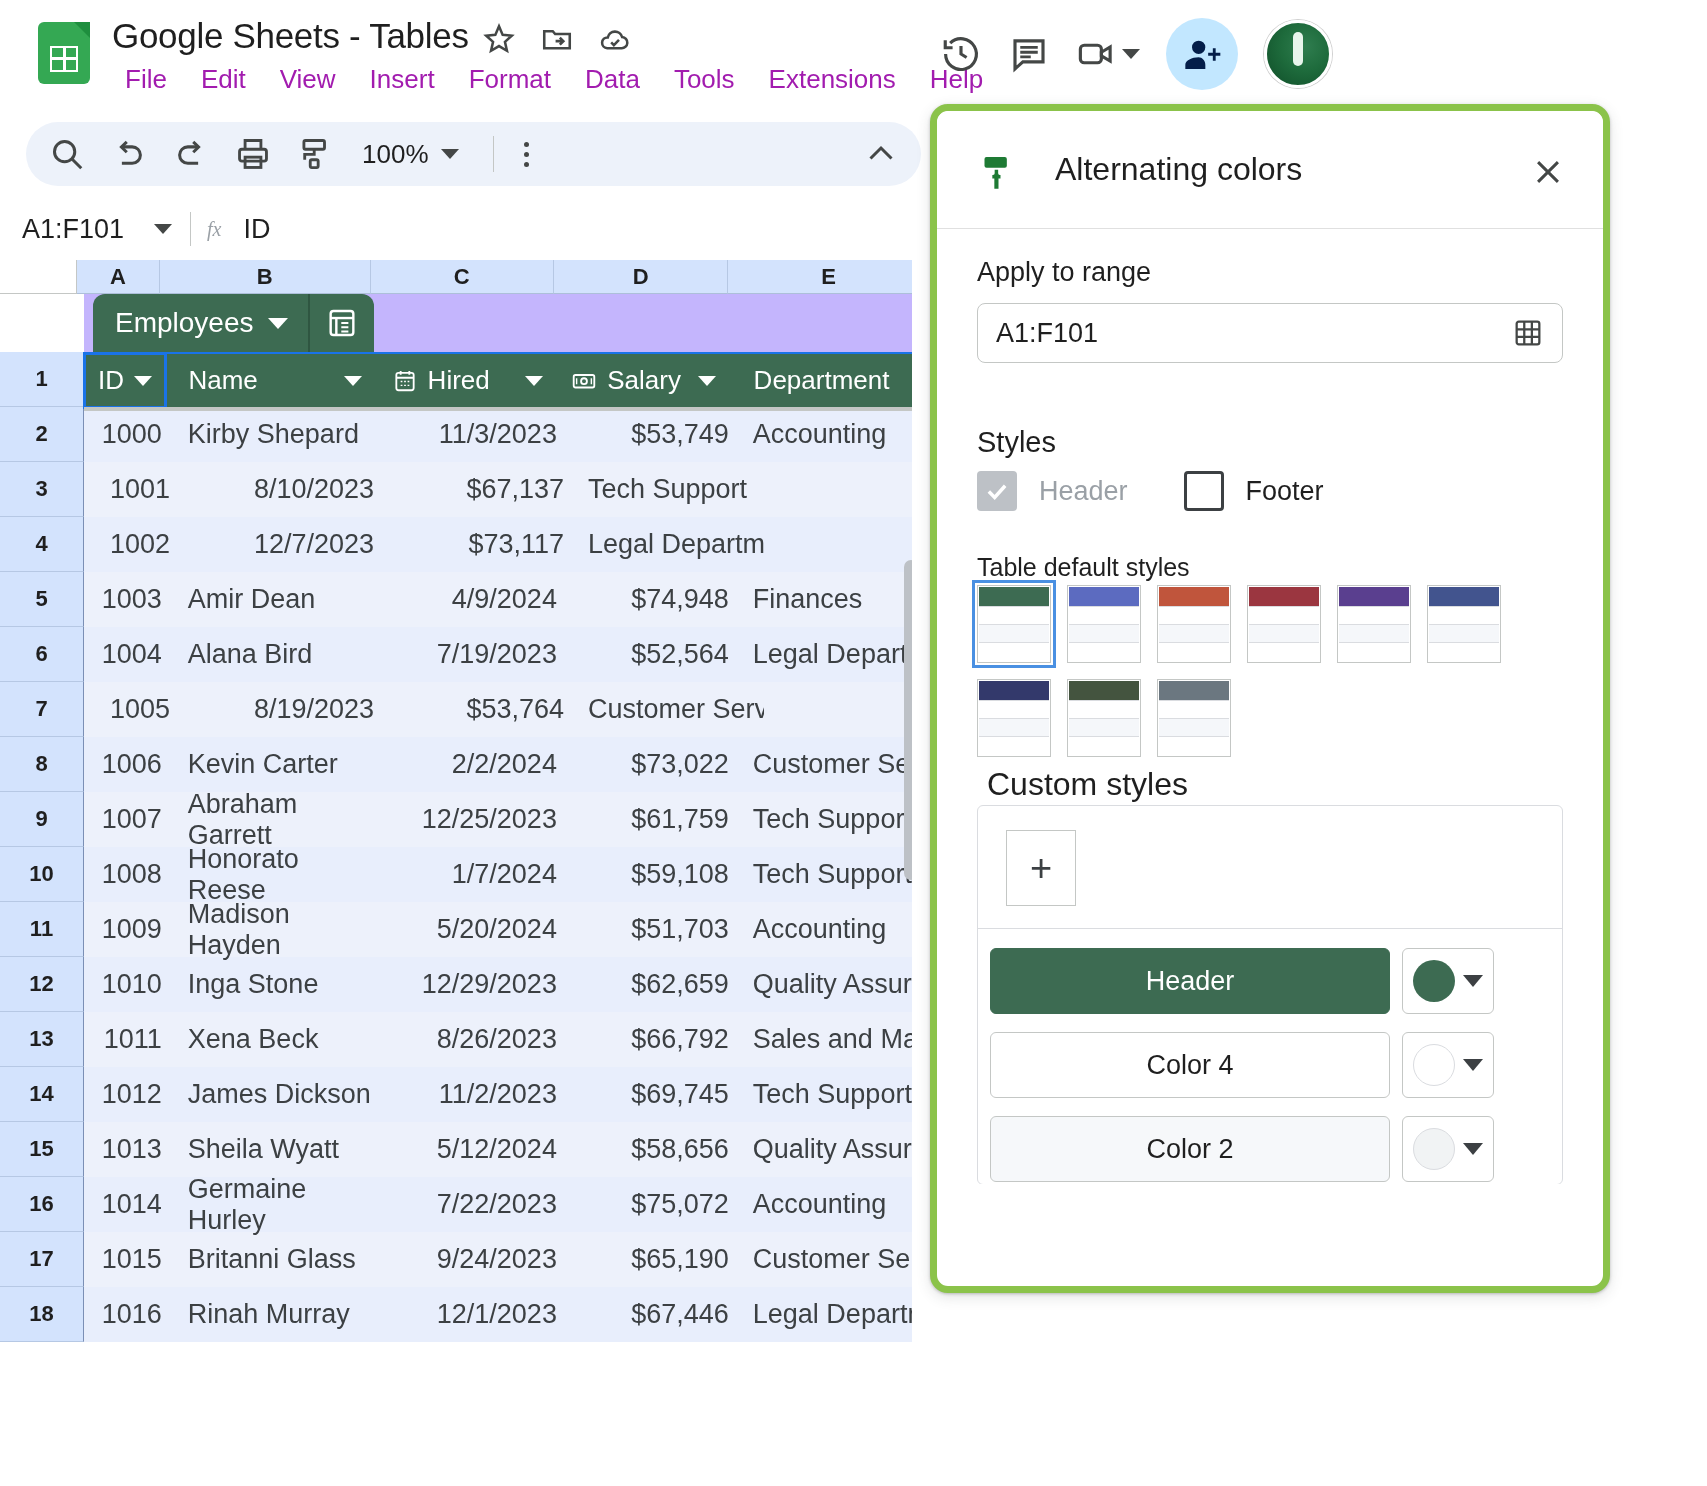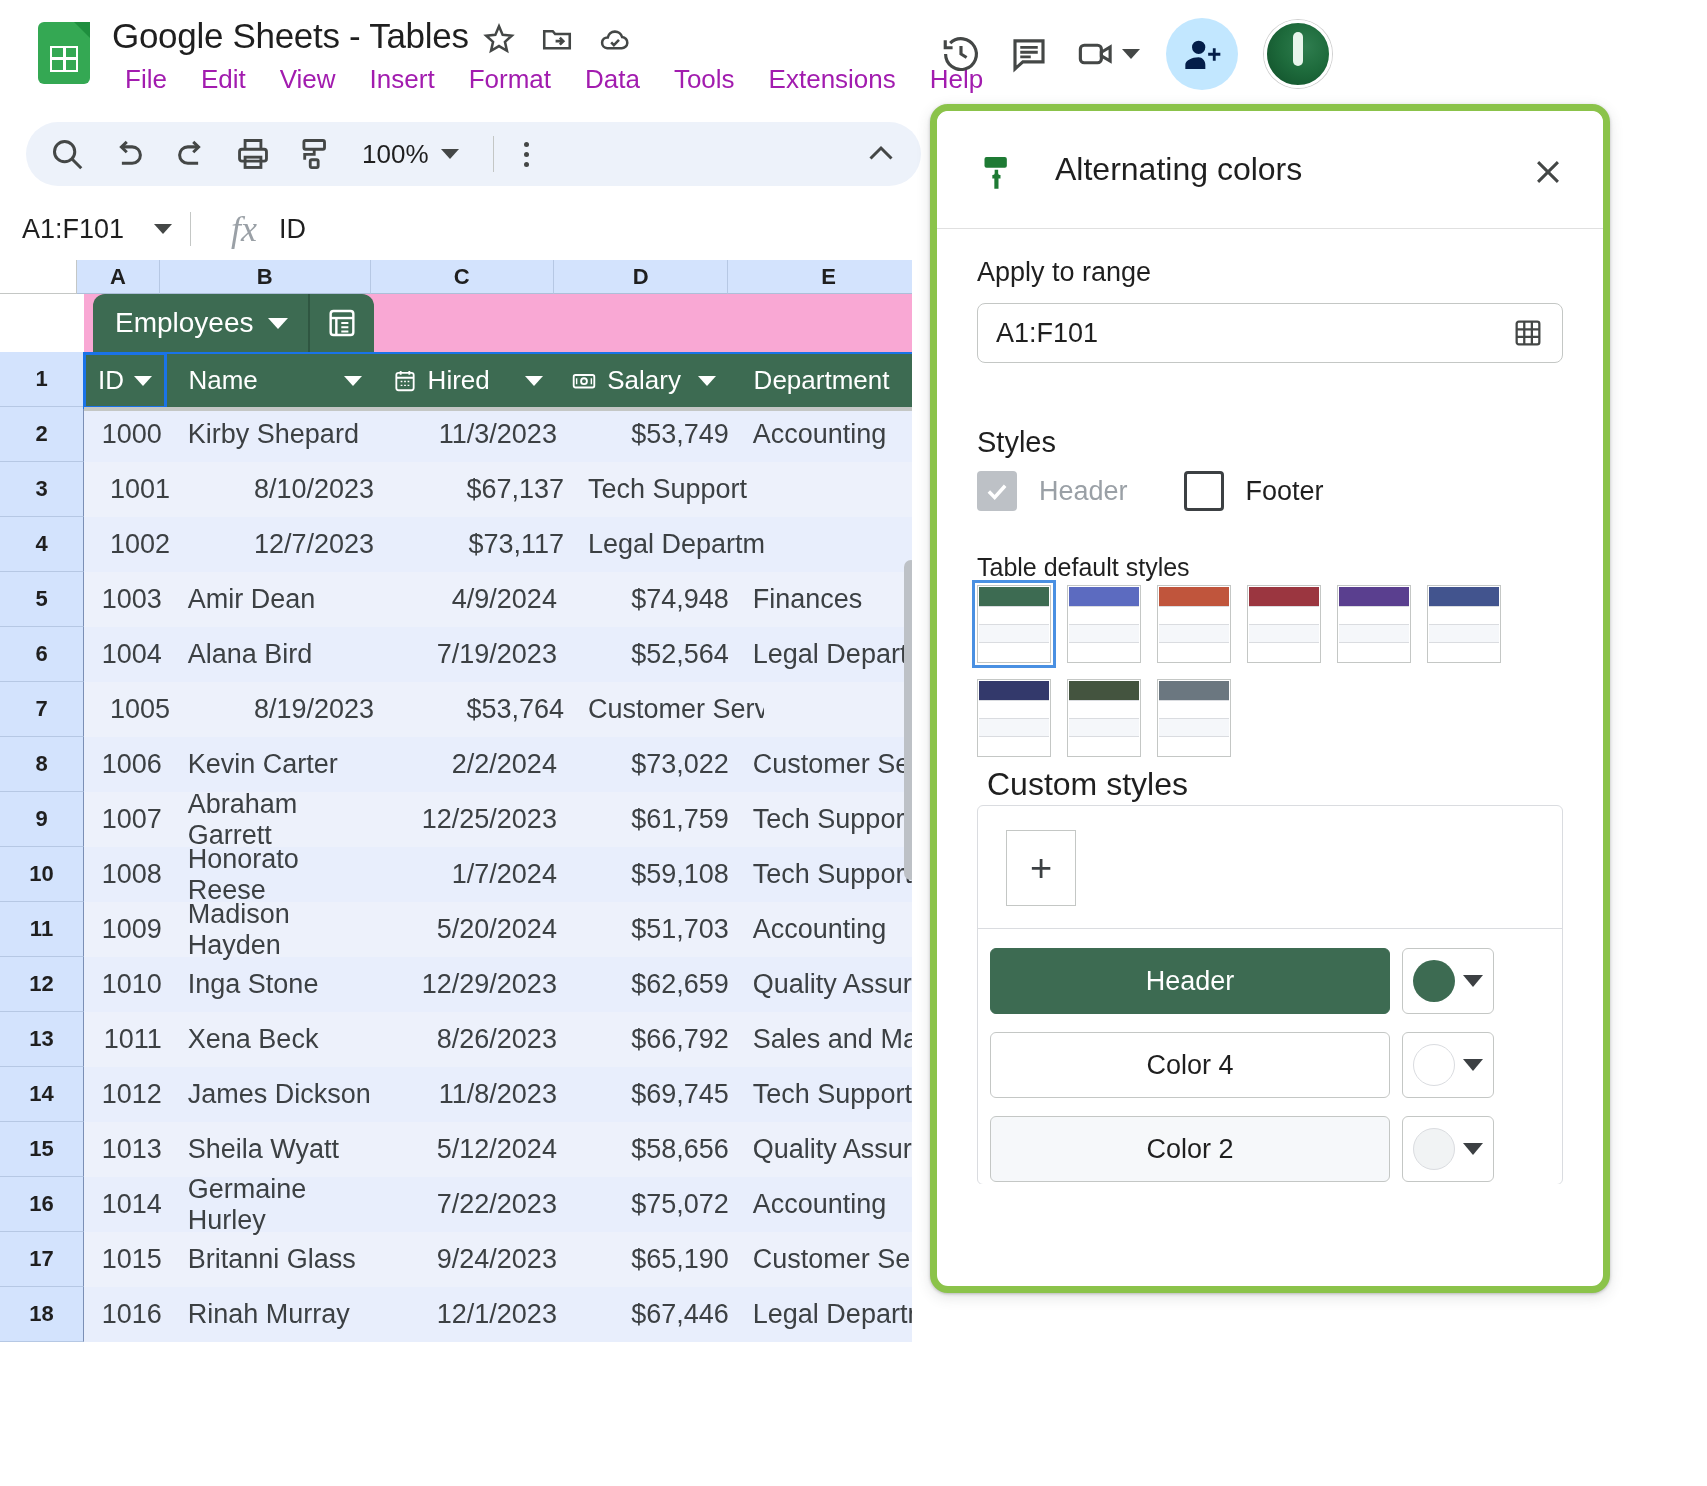--- a/index.html
+++ b/index.html
@@ -81,34 +81,34 @@
   .kebab i { width: 5px; height: 5px; border-radius: 50%; background: #444746; display: block; }
   .chev-up { margin-left: auto; width: 36px; height: 36px; color: #444746; cursor: pointer; }
   .chev-up svg { width: 100%; height: 100%; }
 
   
   .formulabar { position: absolute; left: 0; top: 198px; width: 930px; height: 62px; background: #ffffff; display: flex; align-items: center; }
   .namebox { display: flex; align-items: center; width: 190px; padding-left: 22px; cursor: pointer; }
   .namebox .nb-text { font-size: 27px; color: #1f1f1f; }
   .namebox .caret-dn { margin-left: auto; margin-right: 18px; }
   .fb-divider { width: 1px; height: 34px; background: #c4c7c5; }
-  .fx { font-size: 36px; color: #9aa0a6; font-style: italic; font-family: "Liberation Serif", serif; margin: 0 22px 0 40px; }
+  .fx { font-size: 20px; color: #9aa0a6; font-style: italic; font-family: "Liberation Serif", serif; margin: 0 22px 0 16px; }
   .fb-value { font-size: 27px; color: #1f1f1f; }
 
   
   .gridarea { position: absolute; left: 0; top: 260px; width: 930px; height: 1226px; overflow: hidden; background: #fff; }
   .colhdr { position: absolute; left: 0; top: 0; width: 930px; height: 34px; display: flex; }
   .corner { width: 84px; height: 34px; background: #ffffff; border-right: 1px solid #c4c7c5; border-bottom: 1px solid #c4c7c5; }
   .colcell {
     height: 34px; background: #d3e3fd; border-right: 1px solid #b6c8e4; border-bottom: 1px solid #adbfd9;
     display: flex; align-items: center; justify-content: center;
     font-size: 22px; color: #1f1f1f; font-weight: bold;
   }
 
-  .tabstrip { position: absolute; left: 84px; top: 34px; width: 846px; height: 58px; background: #f9a8d4; }
+  .tabstrip { position: absolute; left: 84px; top: 34px; width: 846px; height: 58px; background: #c4b5fd; }
   .tabchip {
     position: absolute; left: 9px; top: 0; height: 58px; display: flex; align-items: stretch;
   }
   .tabname {
     background: #3d6b52; border-radius: 12px 0 0 0; padding: 0 20px 0 22px;
     display: flex; align-items: center; gap: 14px; cursor: pointer;
   }
   .tabname span { font-size: 28px; color: #ffffff; }
   .chev-w { width: 0; height: 0; border-left: 10px solid transparent; border-right: 10px solid transparent; border-top: 11px solid #fff; }
   .tabicon {
@@ -552,21 +552,21 @@
           <div class="datarow even">
             <div class="dcell c-id">1011</div>
             <div class="dcell c-name">Xena Beck</div>
             <div class="dcell c-hired">8/26/2023</div>
             <div class="dcell c-salary">$66,792</div>
             <div class="dcell c-dept">Sales and Marketing</div>
           </div>
           <div class="datarow odd">
             <div class="dcell c-id">1012</div>
             <div class="dcell c-name">James Dickson</div>
-            <div class="dcell c-hired">11/8/2023</div>
+            <div class="dcell c-hired">11/2/2023</div>
             <div class="dcell c-salary">$69,745</div>
             <div class="dcell c-dept">Tech Support</div>
           </div>
           <div class="datarow even">
             <div class="dcell c-id">1013</div>
             <div class="dcell c-name">Sheila Wyatt</div>
             <div class="dcell c-hired">5/12/2024</div>
             <div class="dcell c-salary">$58,656</div>
             <div class="dcell c-dept">Quality Assurance</div>
           </div>

